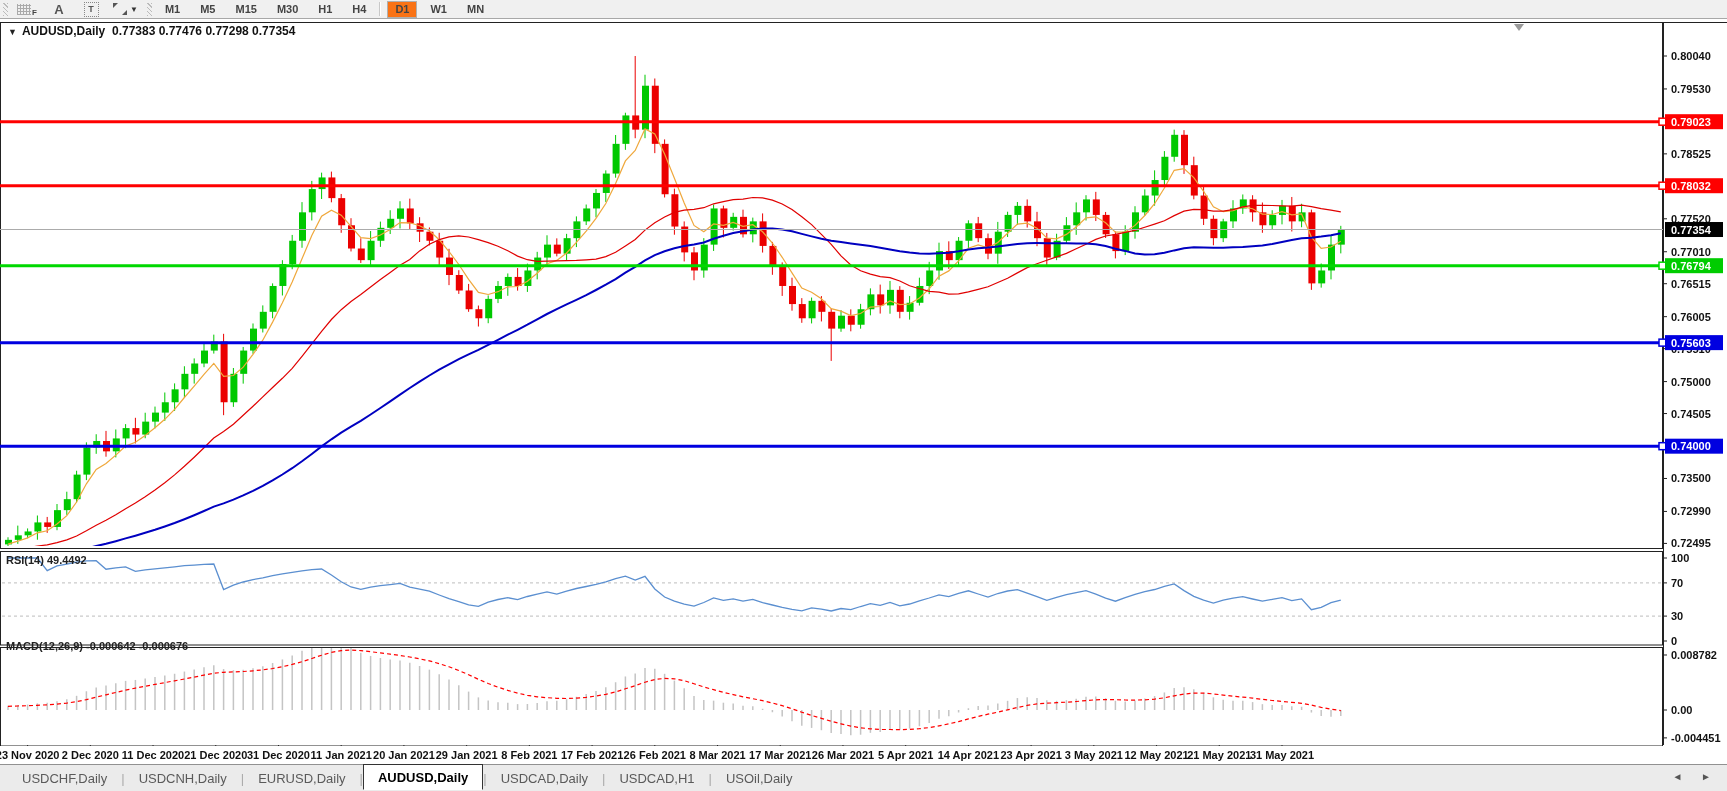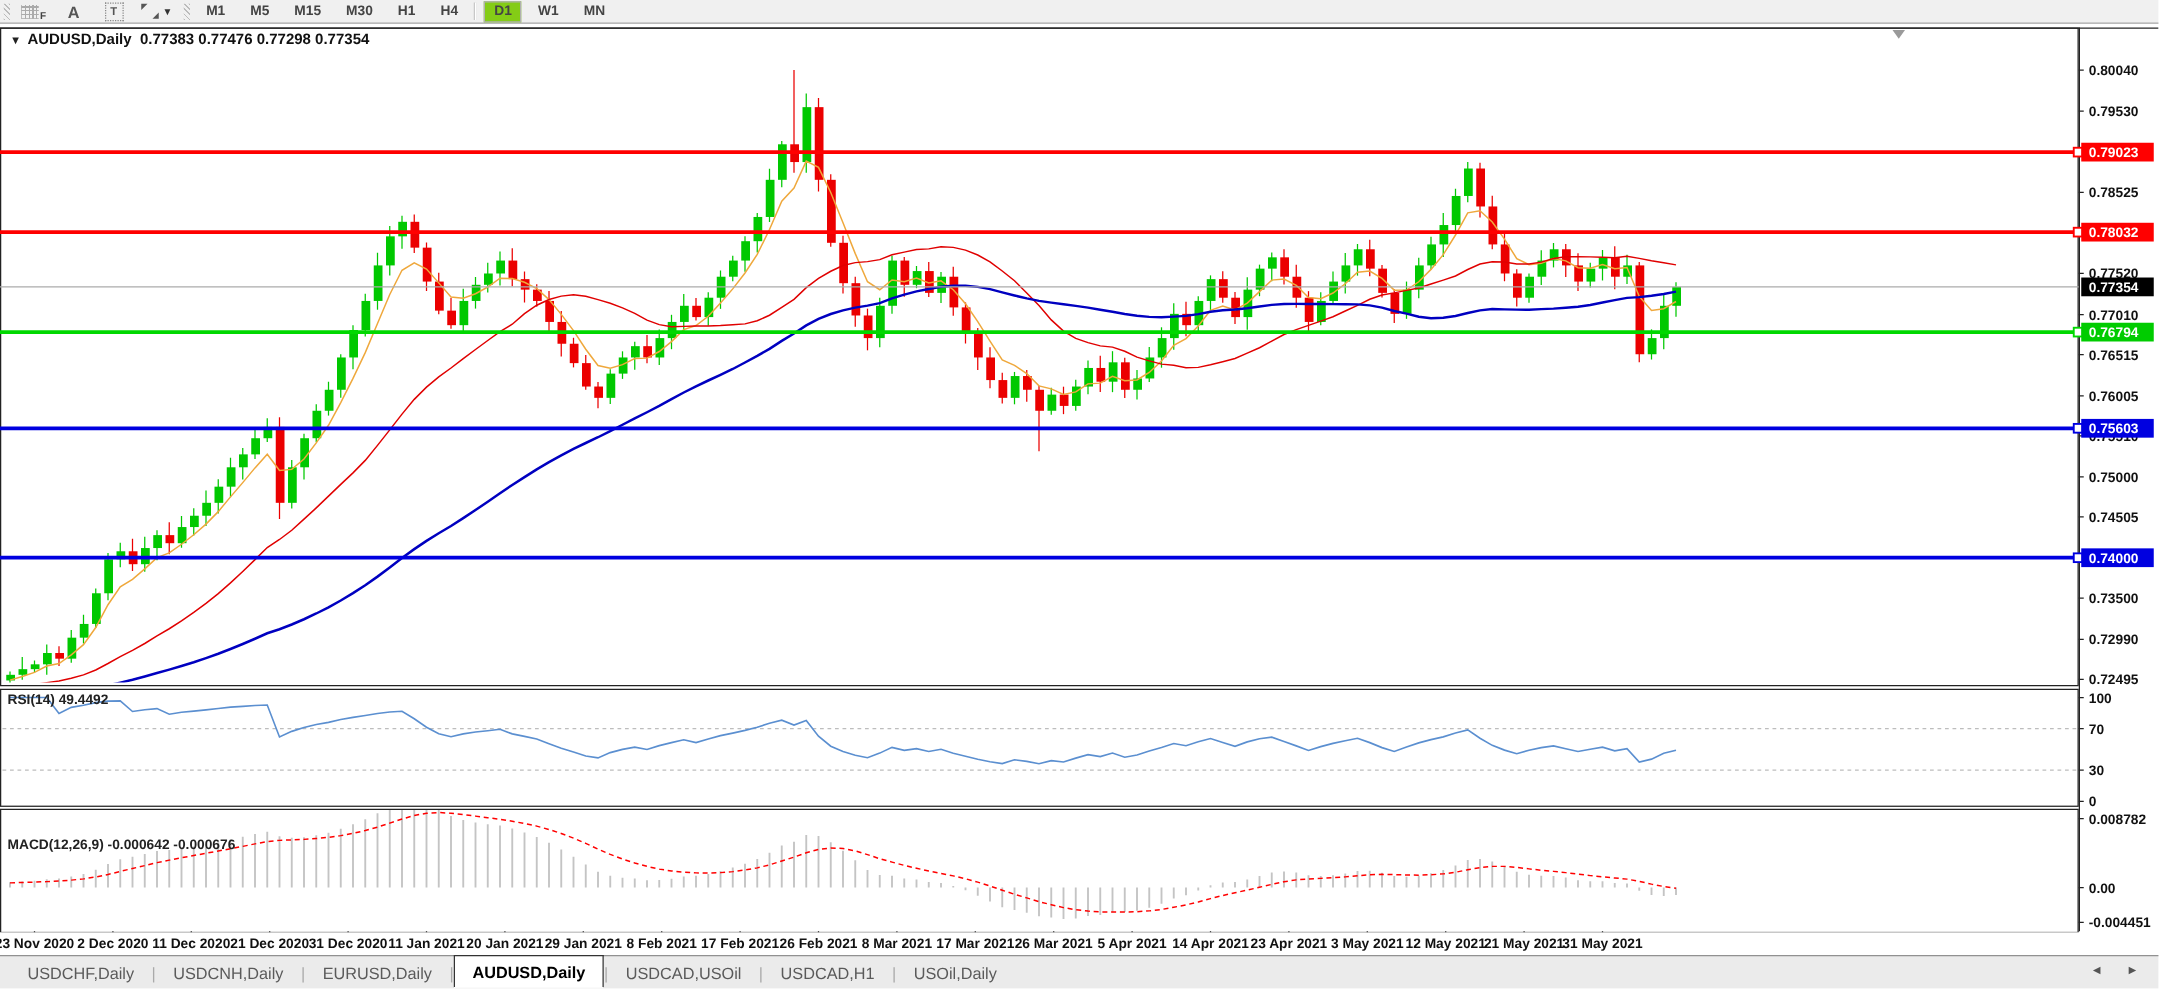--- a/index.html
+++ b/index.html
@@ -7,21 +7,21 @@
   
   .toolbar{position:absolute;left:0;top:0;width:1727px;height:19px;background:#f0f0f0;
            border-bottom:1px solid #a8a8a8;display:flex;align-items:center;box-sizing:border-box;}
   .drag-handle{width:5px;height:13px;margin:0 3px;
      background:repeating-linear-gradient(45deg,#bbb 0 1px,transparent 1px 3px);}
   .tb-btn{height:17px;min-width:20px;display:flex;align-items:center;justify-content:center;
           color:#555;font-size:11px;font-weight:bold;padding:0 6px;cursor:default;position:relative;}
   .tb-sep{width:1px;height:14px;background:#c8c8c8;border-right:1px solid #fff;margin:0 3px;}
   .tf-btn{height:15px;padding:0 7px;font-size:11px;font-weight:bold;color:#444;
           display:flex;align-items:center;justify-content:center;margin:0 3px;}
-  .tf-btn.active{background:#84cc16;border:1px solid #b0b0b0;}
+  .tf-btn.active{background:#f97316;border:1px solid #b0b0b0;}
   .icon-box{width:13px;height:13px;border:1px dotted #888;display:flex;align-items:center;
             justify-content:center;font-size:9px;font-weight:bold;color:#555;}
   .gridf{width:14px;height:11px;background:
      repeating-linear-gradient(0deg,#999 0 1px,transparent 1px 3px),
      repeating-linear-gradient(90deg,#999 0 1px,transparent 1px 3px);opacity:.8;}
   .gridf-f{font-size:8px;color:#444;font-weight:bold;margin-left:1px;margin-top:6px;}
   .arr-ico{width:14px;height:12px;position:relative;}
   .arr-ico:before{content:"";position:absolute;left:0;top:0;border-style:solid;
      border-width:5px 5px 0 0;border-color:#555 transparent transparent transparent;}
   .arr-ico:after{content:"";position:absolute;right:0;bottom:0;border-style:solid;
@@ -74,21 +74,21 @@
         <div class="tf-btn active">D1</div>
         <div class="tf-btn">W1</div>
         <div class="tf-btn">MN</div>
       </div>
   </div>
 
   <div class="chart-title">
     <span class="tri">▼</span><span>AUDUSD,Daily</span>&nbsp;&nbsp;<span>0.77383 0.77476 0.77298 0.77354</span>
   </div>
   <div class="ind-label" style="top:554px;">RSI(14) 49.4492</div>
-  <div class="ind-label" style="top:670px;">MACD(12,26,9) -0.000642 -0.000676</div>
+  <div class="ind-label" style="top:640px;">MACD(12,26,9) -0.000642 -0.000676</div>
 
   <svg id="gfx" width="1727" height="746" style="position:absolute;left:0;top:0;">
       <rect x="0.5" y="22.5" width="1662" height="526" fill="#fff" stroke="#222" stroke-width="1"></rect>
       <rect x="0.5" y="551.5" width="1662" height="93.5" fill="#fff" stroke="#222" stroke-width="1"></rect>
       <rect x="0.5" y="647.5" width="1662" height="98.5" fill="#fff" stroke="#222" stroke-width="1"></rect>
       <line x1="0" y1="22.5" x2="1727" y2="22.5" stroke="#222"></line>
       <line x1="1663.5" y1="22" x2="1663.5" y2="745" stroke="#222"></line>
       <path d="M1514,24 L1524,24 L1519,31 Z" fill="#9a9a9a"></path>
       <defs>
         <clipPath id="clipMain">
@@ -640,21 +640,21 @@
   <div class="tabbar" id="tabbar">
     <div style="width:8px;"></div>
   <div class="tab">USDCHF,Daily</div>
       <span class="tab-sep">|</span>
       <div class="tab">USDCNH,Daily</div>
       <span class="tab-sep">|</span>
       <div class="tab">EURUSD,Daily</div>
       <span class="tab-sep">|</span>
       <div class="tab active">AUDUSD,Daily</div>
       <span class="tab-sep">|</span>
-      <div class="tab">USDCAD,USOil</div>
+      <div class="tab">USDCAD,Daily</div>
       <span class="tab-sep">|</span>
       <div class="tab">USDCAD,H1</div>
       <span class="tab-sep">|</span>
       <div class="tab">USOil,Daily</div>
       <div class="tab-arrows">◄ ►</div>
     </div>
 
 </div>
 
 </body></html>

